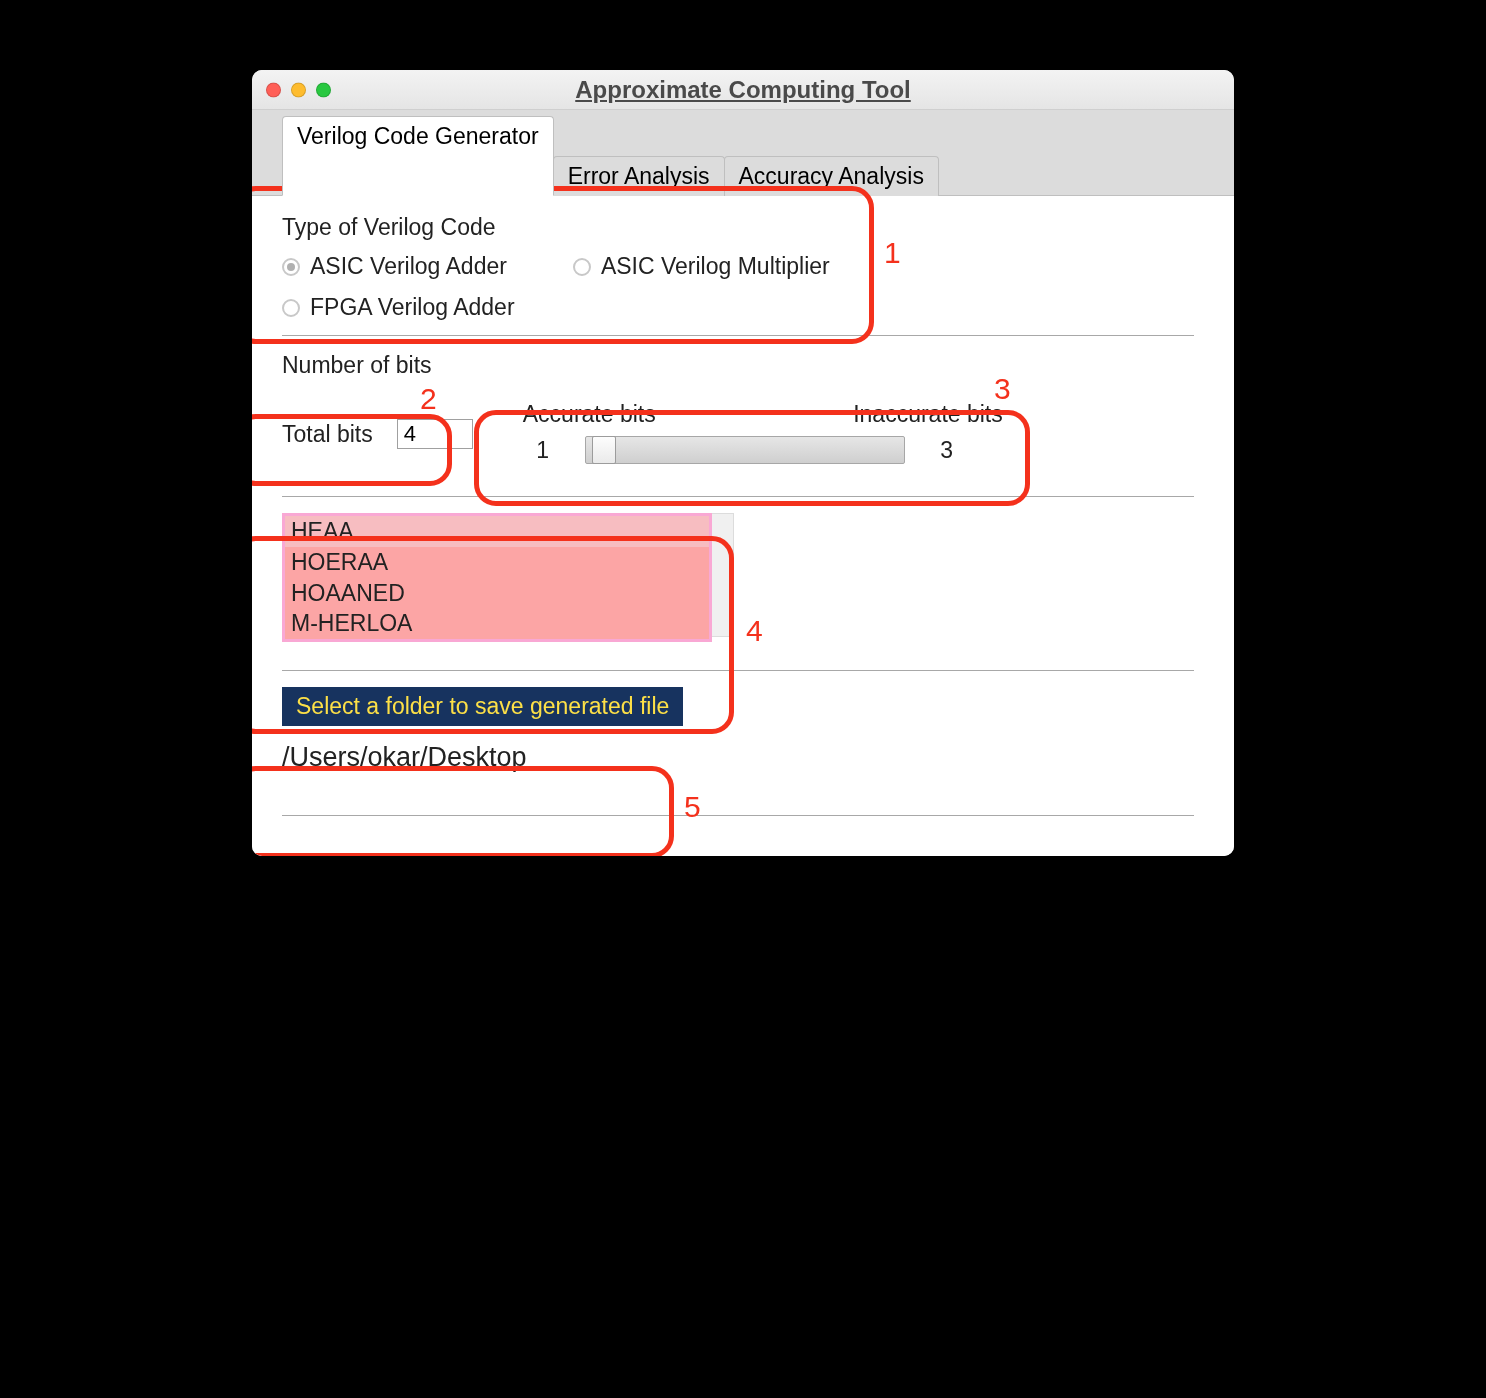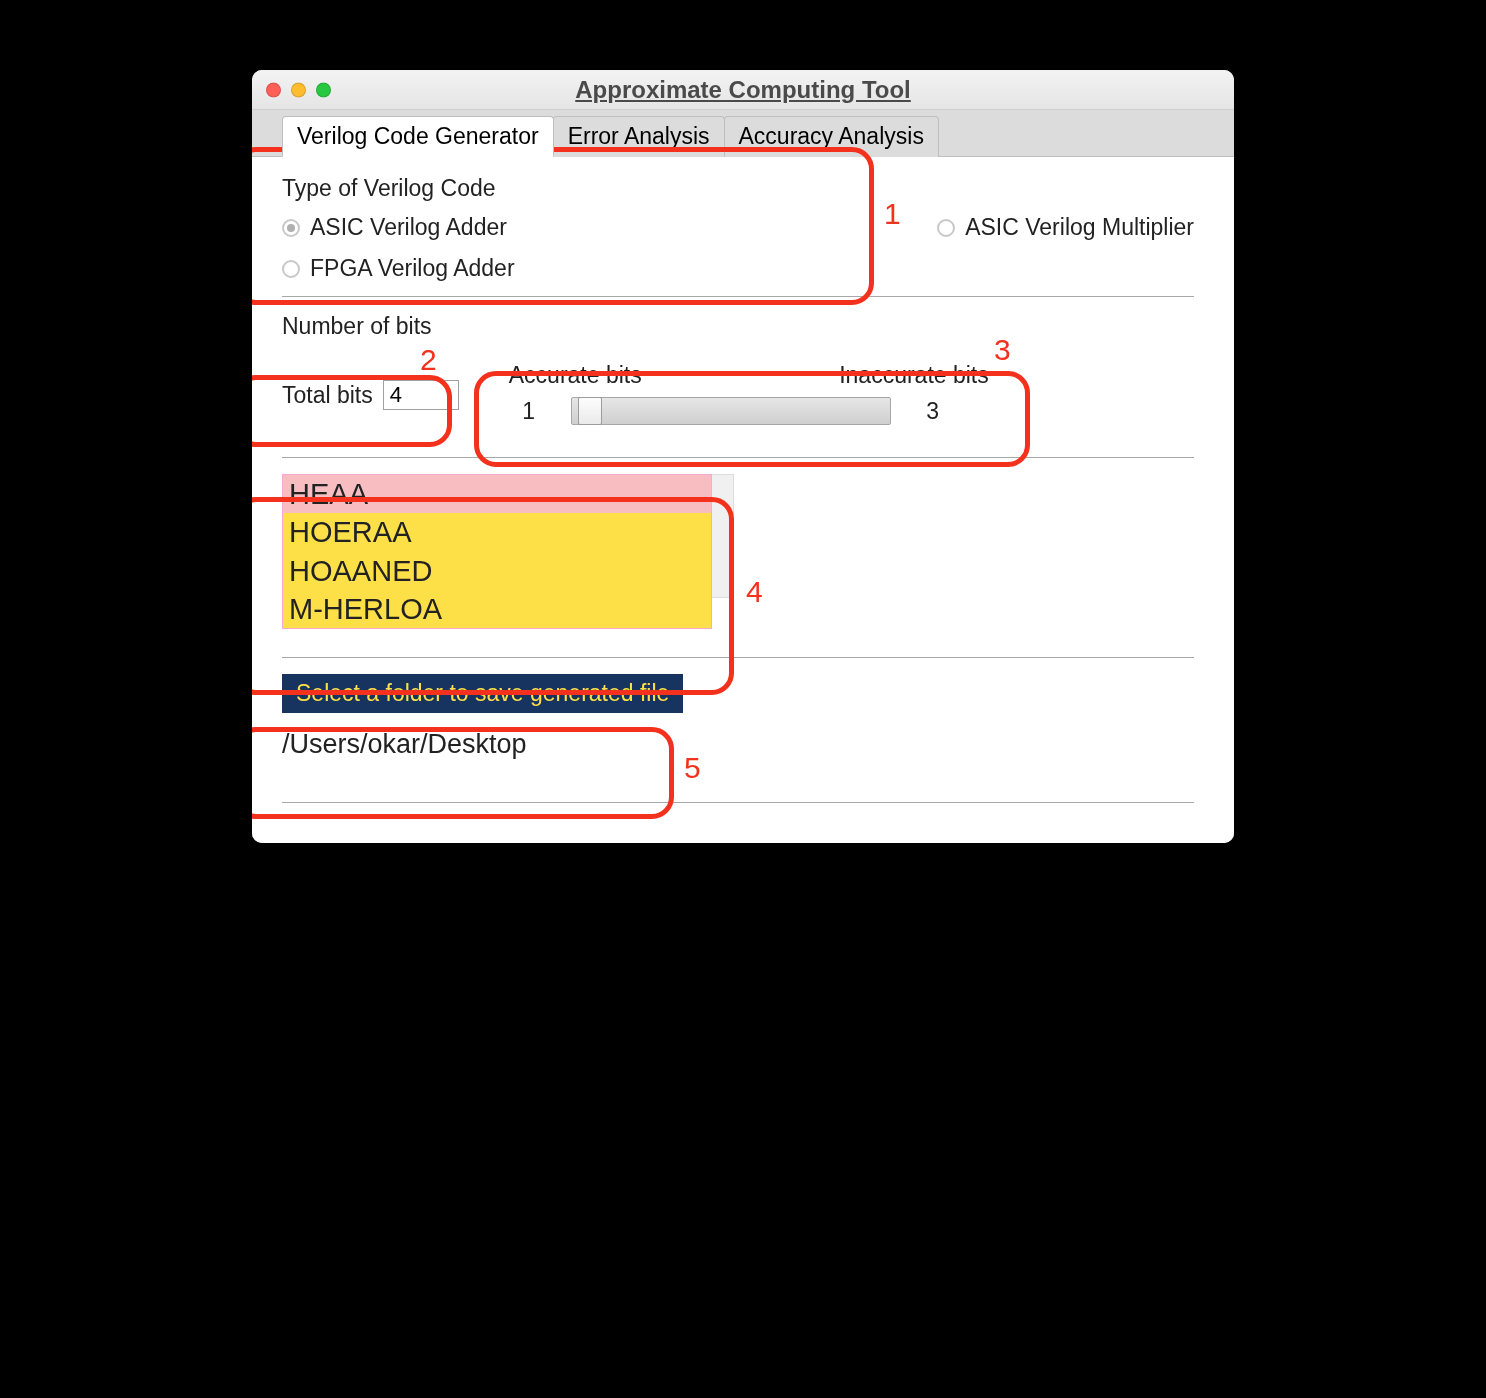--- a/index.html
+++ b/index.html
@@ -63,21 +63,21 @@
     padding: 6px 14px 6px 14px;
     border: 1px solid #bfbfbf;
     border-bottom: none;
     background: #dcdcdc;
     margin-right: 0;
     margin-bottom: -1px;
     border-top-left-radius: 4px;
     border-top-right-radius: 4px;
     cursor: default;
   }
-  .tab + .tab { margin-left: -1px; }
+  .tab + .tab { margin-left: -1px; margin-top: 40px; }
   .tab.active {
     background: #fff;
     border-bottom: 1px solid #fff;
     position: relative;
     z-index: 2;
   }
 
   
   .content {
     background: #fff;
@@ -88,35 +88,35 @@
   }
 
   hr.sep {
     border: none;
     border-top: 1px solid #a8a8a8;
     margin: 12px 0 16px 0;
   }
 
   
   .radio-group { margin-top: 12px; }
-  .radio-row { display: flex; gap: 88px; margin-bottom: 14px; justify-content: space-between; }
+  .radio-row { display: flex; gap: 66px; margin-bottom: 14px; }
   .radio-item { display: flex; align-items: center; gap: 10px; }
   .radio-btn {
     width: 18px; height: 18px; border-radius: 50%;
     border: 2px solid #c8c8c8;
     display: inline-flex; align-items: center; justify-content: center;
   }
   .radio-btn.selected::after {
     content: ""; width: 8px; height: 8px; border-radius: 50%;
     background: #b0b0b0;
   }
 
   
   .bits-row { display: flex; align-items: flex-start; gap: 50px; margin-top: 22px; }
-  .total-bits { display: flex; align-items: center; gap: 10px; margin-top: 18px; }
+  .total-bits { display: flex; align-items: center; gap: 24px; margin-top: 18px; }
   .total-bits input {
     width: 76px; height: 30px; font-size: 22px;
     border: 1px solid #a0a0a0; padding: 0 6px;
   }
 
   
   .slider-block { }
   .slider-labels { display: flex; justify-content: space-between; width: 480px; margin-bottom: 8px; }
   .slider-row { display: flex; align-items: center; gap: 22px; }
   .slider-track {
@@ -131,24 +131,24 @@
     left: 6px;
     background: linear-gradient(#fdfdfd,#eaeaea);
     border: 1px solid #9c9c9c;
     border-radius: 2px;
   }
 
   
   .listbox-wrap { margin-top: 10px; }
   .listbox {
     width: 430px;
-    border: 1px solid #f9a8d4;
-    font-size: 29px;
+    border: 3px solid #f9a8d4;
+    font-size: 23px;
     line-height: 1.25;
-    background: #fde047;
+    background: #fca5a5;
   }
   .list-scroll { width: 452px; display: flex; }
   .scroll-gutter {
     width: 22px; height: 124px; background: #f0f0f0; border:1px solid #dcdcdc; border-left:none;
   }
   .listbox .opt { padding: 1px 6px; }
   .listbox .opt.selected { background: #f7bdc1; }
 
   
   .btn-dark {

